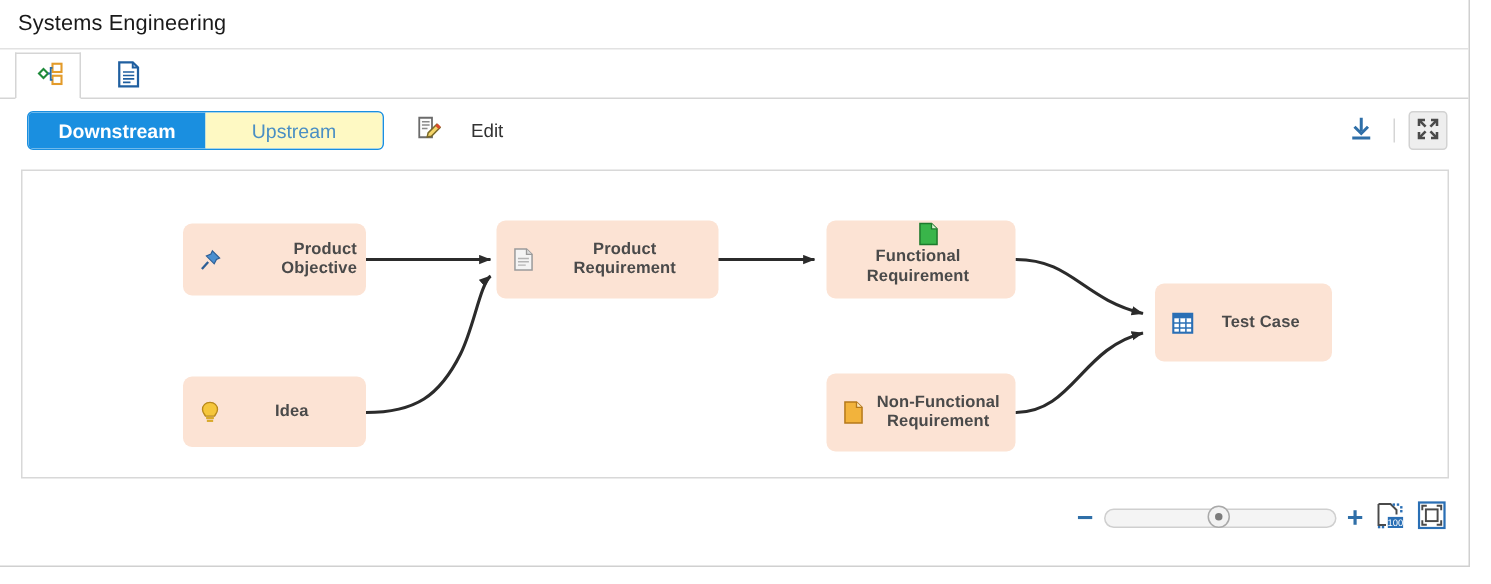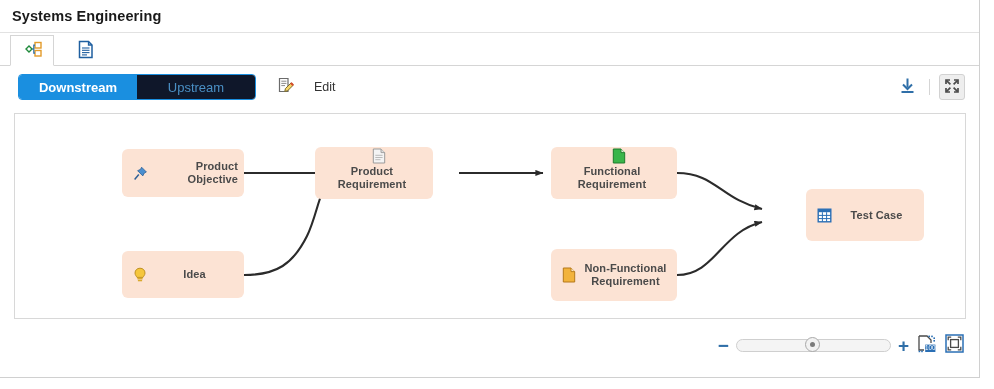--- a/index.html
+++ b/index.html
@@ -33,21 +33,21 @@
   .title-bar {
     height: 33px;
     border-bottom: 1px solid #e2e2e2;
     display: flex;
     align-items: center;
     padding-left: 12px;
     box-sizing: border-box;
   }
   .title-text {
     font-size: 14.5px;
-    font-weight: bold;
+    font-weight: normal;
     color: #1a1a1a;
     letter-spacing: .1px;
   }
 
   
   .tab-strip {
     height: 33px;
     position: relative;
     box-sizing: border-box;
   }
@@ -109,21 +109,21 @@
     font-size: 13px;
     cursor: pointer;
     box-sizing: border-box;
   }
   .seg-btn.on {
     background: #1a8fe0;
     color: #ffffff;
     font-weight: bold;
   }
   .seg-btn.off {
-    background: #0f172a;
+    background: #fef9c3;
     color: #4a8fc4;
   }
   .edit-btn {
     display: flex;
     align-items: center;
     gap: 19px;
     margin-left: 22px;
     cursor: pointer;
     font-size: 12.5px;
     color: #333;
@@ -381,21 +381,21 @@
       <span class="node-ico">
         <svg width="14" height="16" viewBox="0 0 14 16">
           <path d="M7 1.2 C10 1.2 12 3.3 12 6 C12 8 10.6 9.2 10 10.4 L4 10.4 C3.4 9.2 2 8 2 6 C2 3.3 4 1.2 7 1.2 Z" fill="#f5c63c" stroke="#b8891c" stroke-width=".9"></path>
           <rect x="4.4" y="10.9" width="5.2" height="1.5" fill="#d9a92c"></rect>
           <rect x="4.9" y="12.8" width="4.2" height="1.5" fill="#d9a92c"></rect>
         </svg>
       </span>
       <span class="node-label">Idea</span>
     </div>
 
-    <div class="node" style="left:300px; top:33px; width:118px; height:52px;flex-direction:column;">
+    <div class="node" style="left:316px; top:33px; width:148px; height:52px;">
       <span class="node-ico">
         <svg width="14" height="16" viewBox="0 0 14 16">
           <path d="M1.3 1 H9 L12.7 4.6 V15 H1.3 Z" fill="#f4f4f4" stroke="#9a9a9a" stroke-width="1"></path>
           <path d="M9 1 V4.6 H12.7" fill="#dcdcdc" stroke="#9a9a9a" stroke-width=".9"></path>
           <g stroke="#b4b4b4" stroke-width=".9">
             <line x1="3.3" y1="7.3" x2="10.6" y2="7.3"></line>
             <line x1="3.3" y1="9.5" x2="10.6" y2="9.5"></line>
             <line x1="3.3" y1="11.7" x2="8.5" y2="11.7"></line>
           </g>
         </svg>
@@ -416,21 +416,21 @@
     <div class="node" style="left:536px; top:135px; width:126px; height:52px;">
       <span class="node-ico">
         <svg width="14" height="16" viewBox="0 0 14 16">
           <path d="M1.3 1 H9 L12.7 4.6 V15 H1.3 Z" fill="#f2b33c" stroke="#b5791a" stroke-width="1"></path>
           <path d="M9 1 V4.6 H12.7" fill="#fbe6bd" stroke="#b5791a" stroke-width=".9"></path>
         </svg>
       </span>
       <span class="node-label">Non-Functional Requirement</span>
     </div>
 
-    <div class="node" style="left:755px; top:75px; width:118px; height:52px;margin-left:36px;">
+    <div class="node" style="left:755px; top:75px; width:118px; height:52px;">
       <span class="node-ico">
         <svg width="15" height="15" viewBox="0 0 15 15">
           <rect x="1.2" y="1.2" width="12.6" height="12.6" fill="#ffffff" stroke="#2a6fb5" stroke-width="1.4"></rect>
           <rect x="1.2" y="1.2" width="12.6" height="3" fill="#2a6fb5"></rect>
           <g stroke="#2a6fb5" stroke-width="1">
             <line x1="1.2" y1="7.4" x2="13.8" y2="7.4"></line>
             <line x1="1.2" y1="10.6" x2="13.8" y2="10.6"></line>
             <line x1="5.4" y1="4.2" x2="5.4" y2="13.8"></line>
             <line x1="9.6" y1="4.2" x2="9.6" y2="13.8"></line>
           </g>

